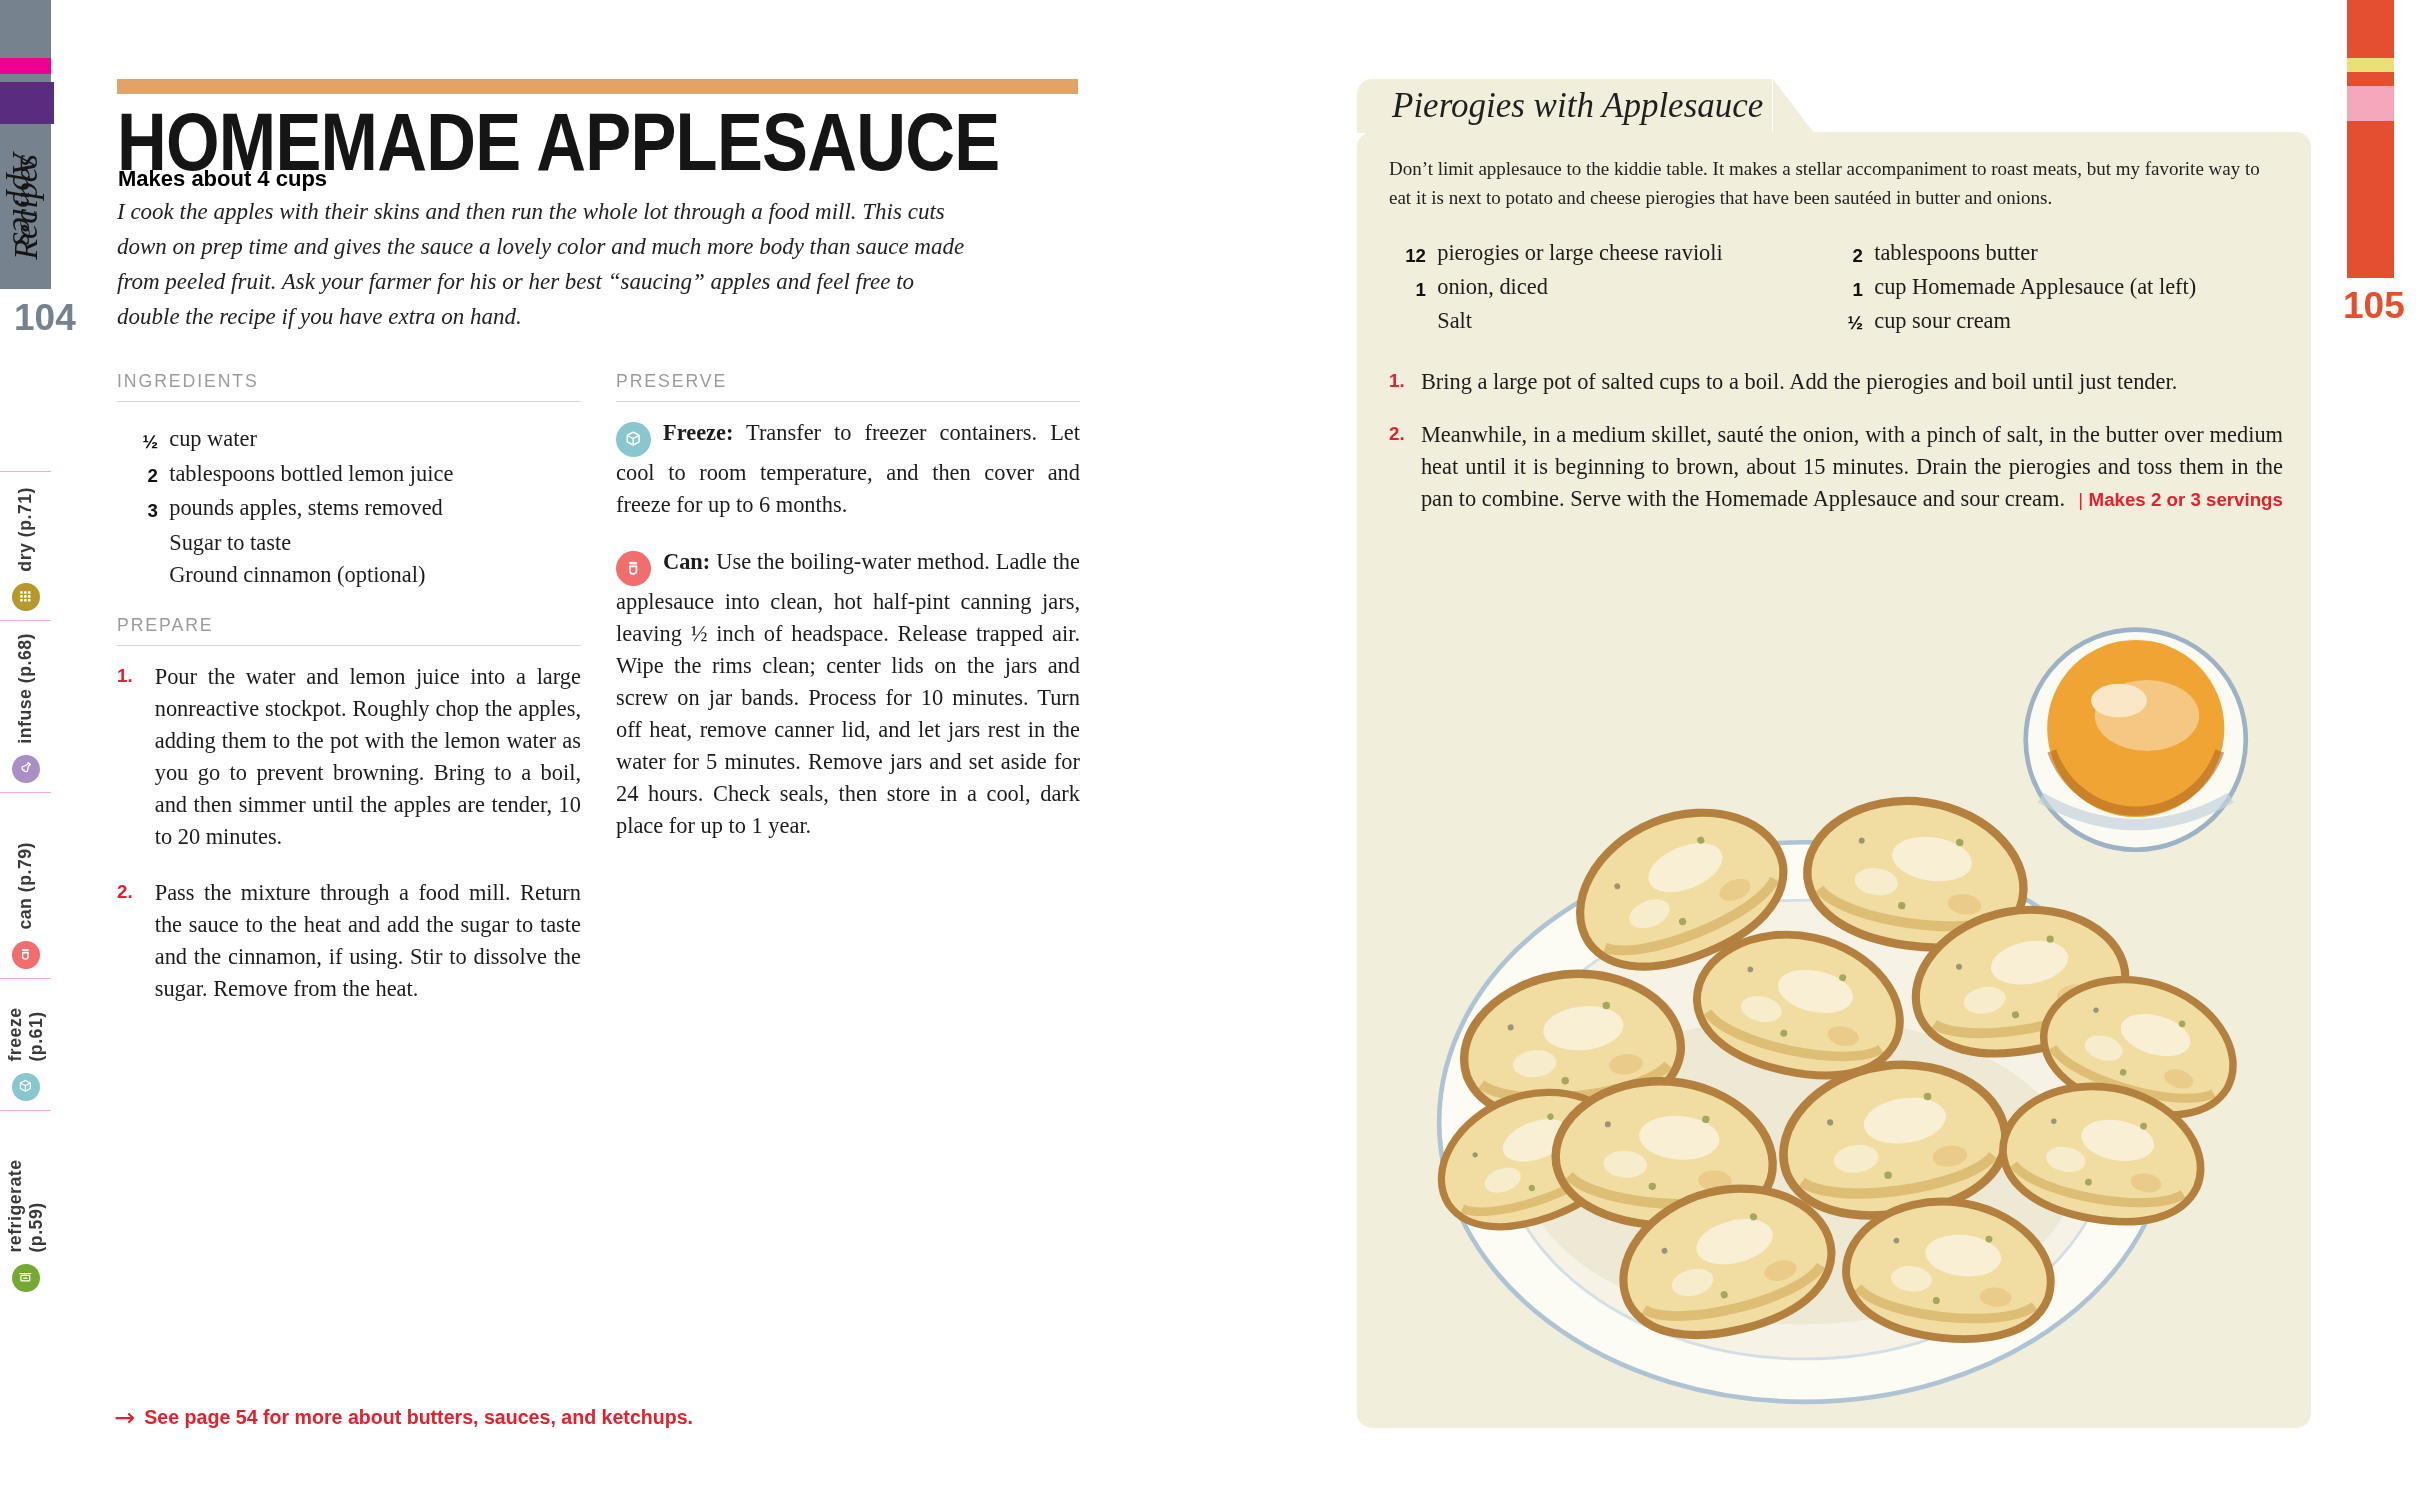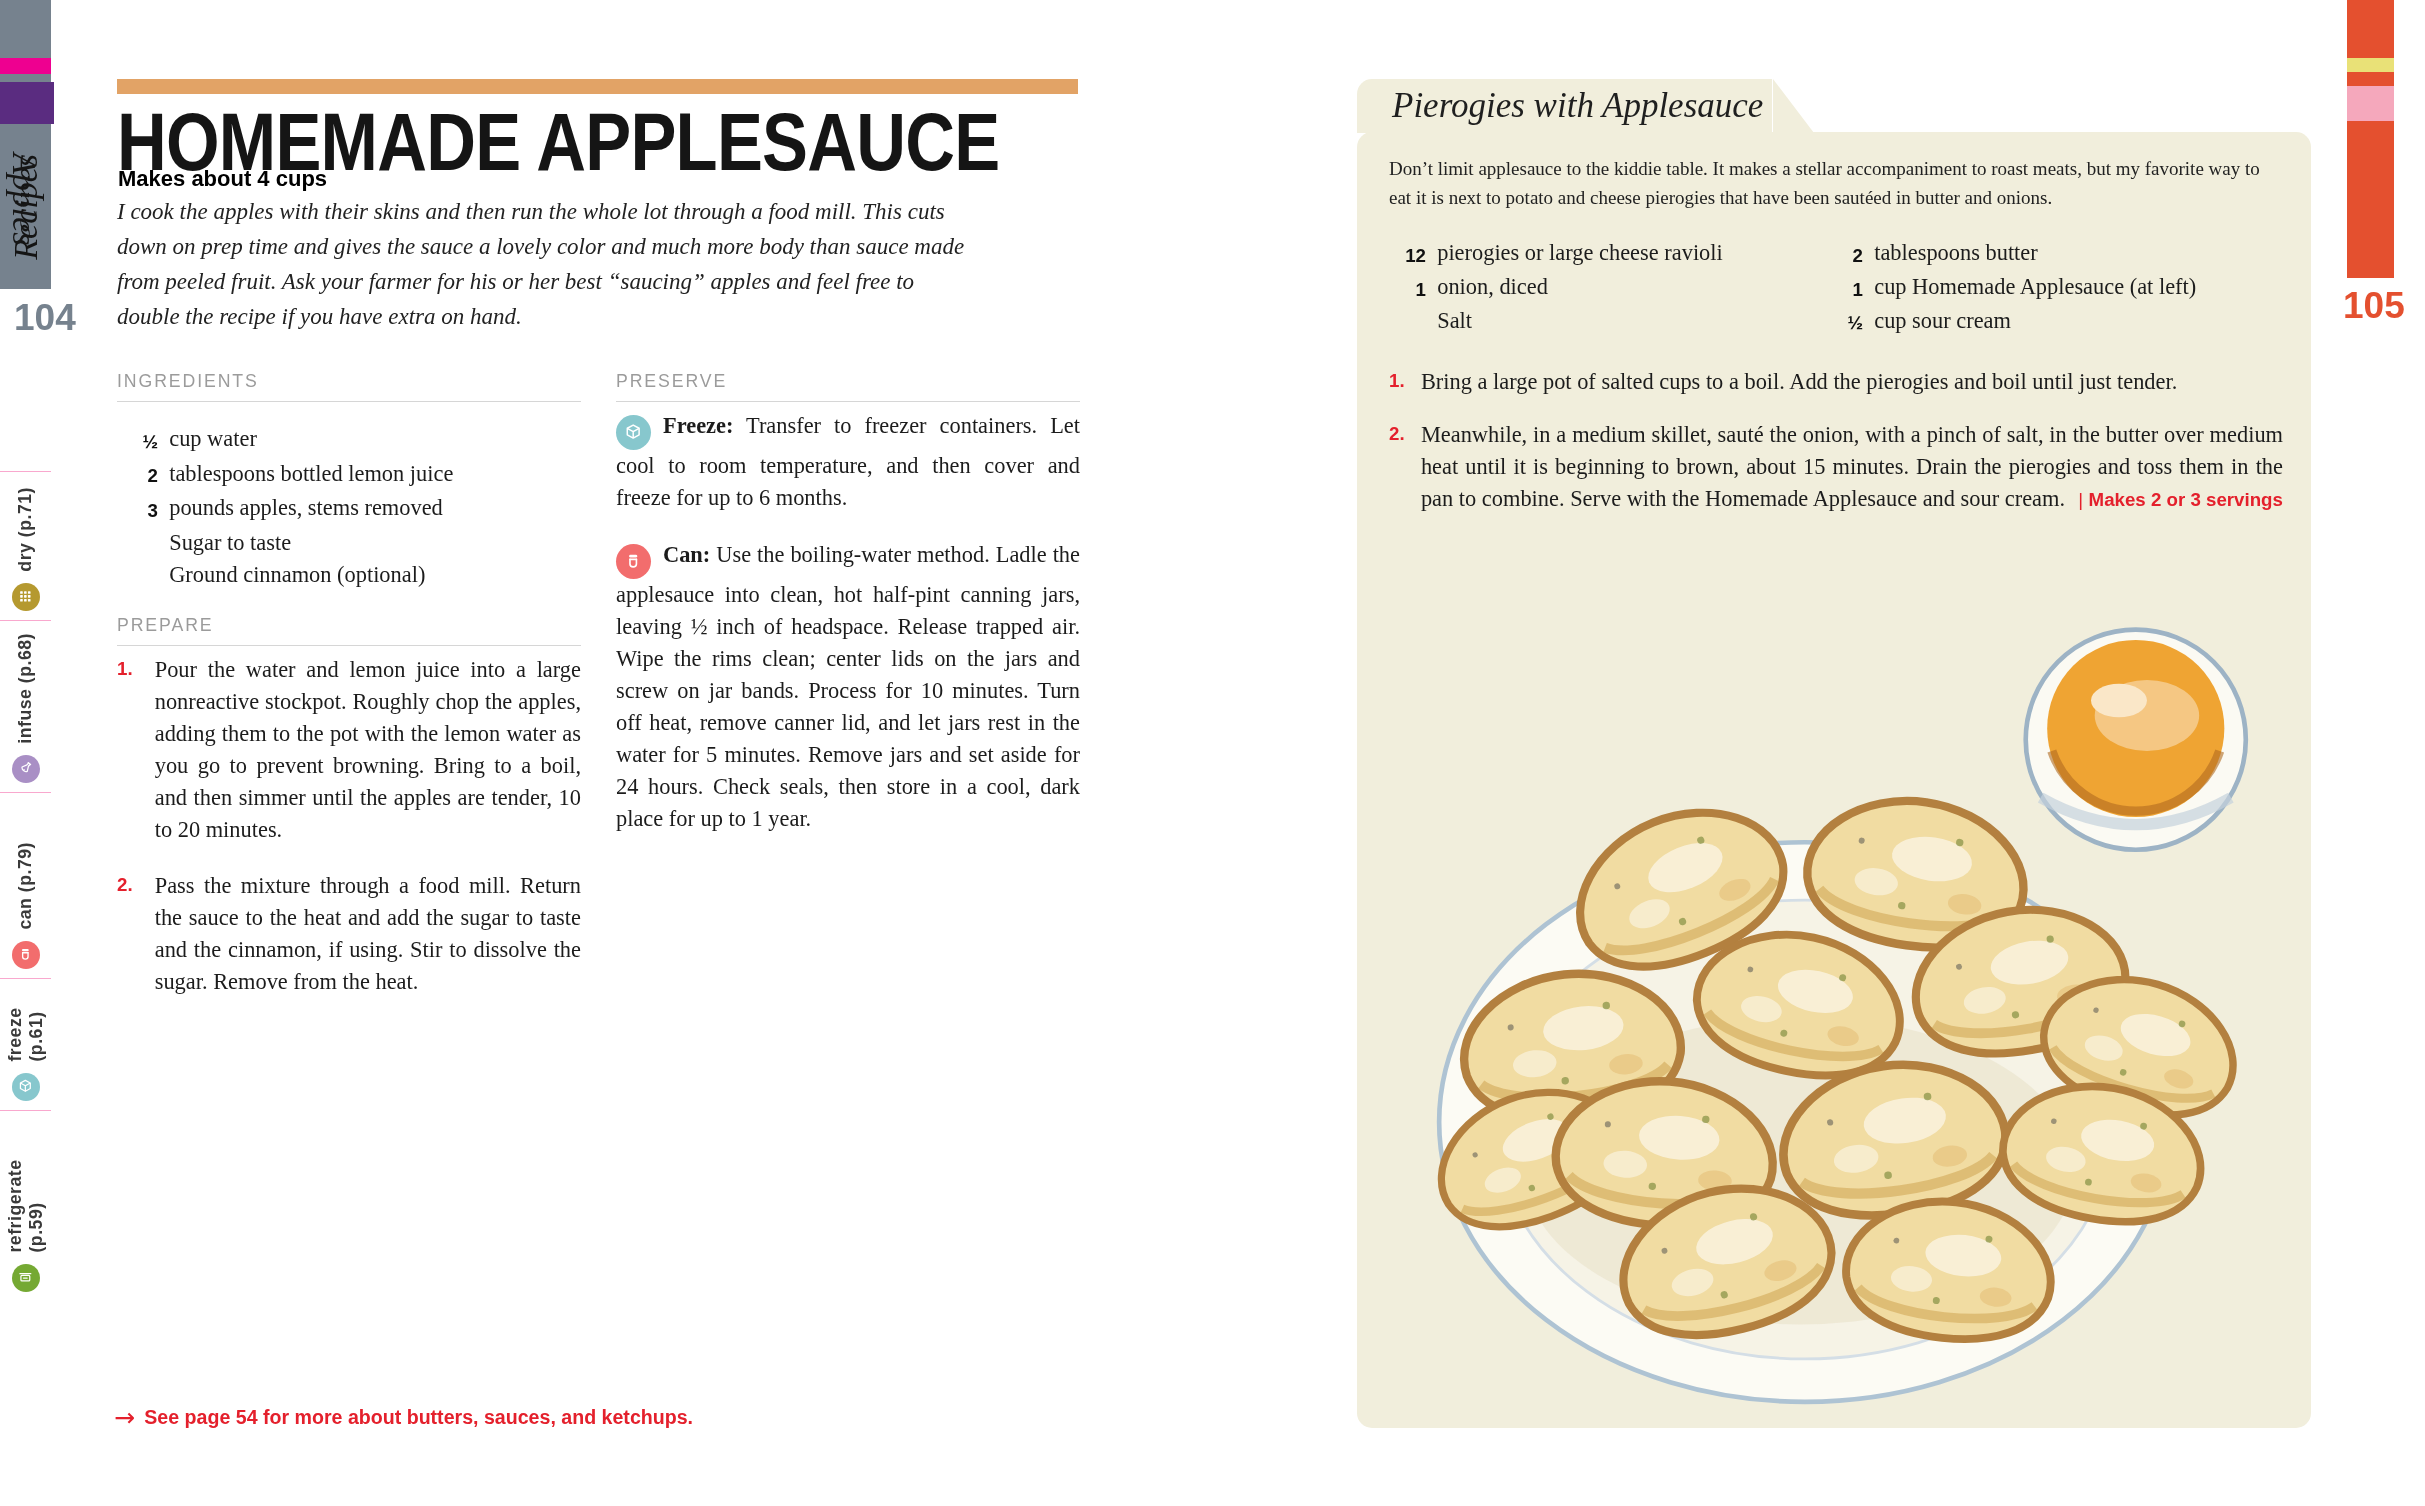--- a/index.html
+++ b/index.html
@@ -35,21 +35,21 @@
   .main-title{position:absolute;left:117px;top:101px;margin:0;
       font-family:"Liberation Sans",sans-serif;font-weight:bold;font-size:82px;line-height:82px;
       letter-spacing:-0.9px;transform:scaleX(.84);transform-origin:left top;color:#151515;white-space:nowrap;}
   .yield{position:absolute;left:118px;top:166px;
       font-family:"Liberation Sans",sans-serif;font-weight:bold;font-size:22px;color:#000000;}
   .intro{position:absolute;left:117px;top:194px;width:858px;margin:0;
       font-style:italic;font-size:23px;line-height:35px;color:#222;}
 
   .cols{position:absolute;left:117px;top:371px;width:963px;display:flex;gap:35px;}
   .col{width:464px;}
-  .sec-h{margin:0 0 8px 0;font-family:"Liberation Sans",sans-serif;font-weight:normal;
+  .sec-h{margin:0 0 15px 0;font-family:"Liberation Sans",sans-serif;font-weight:normal;
       font-size:17.7px;letter-spacing:1.9px;color:#9B9B9B;padding-bottom:9.3px;border-bottom:1.9px solid #D6D6D6;}
   .ing-list{margin-top:20.5px;}
   .ing-row{display:grid;grid-template-columns:41px 1fr;column-gap:11.2px;font-size:22.4px;line-height:32px;}
   .amt{font-family:"Liberation Sans",sans-serif;font-weight:bold;font-size:18.7px;text-align:right;padding-top:2.8px;color:#111;}
   .gap-after{margin-bottom:24px;}
   .step{display:grid;grid-template-columns:28px 1fr;column-gap:3.7px;margin-bottom:24px;}
   .step .num{font-family:"Liberation Sans",sans-serif;font-weight:bold;font-size:18.7px;color:#E4202C;padding-top:3.7px;}
   .step .txt{font-size:22.4px;line-height:32px;text-align:justify;margin-left:6px;}
   .preserve-p{font-size:22.4px;line-height:32px;text-align:justify;margin:0 0 25px 0;}
   .preserve-p .lead{font-weight:bold;}

